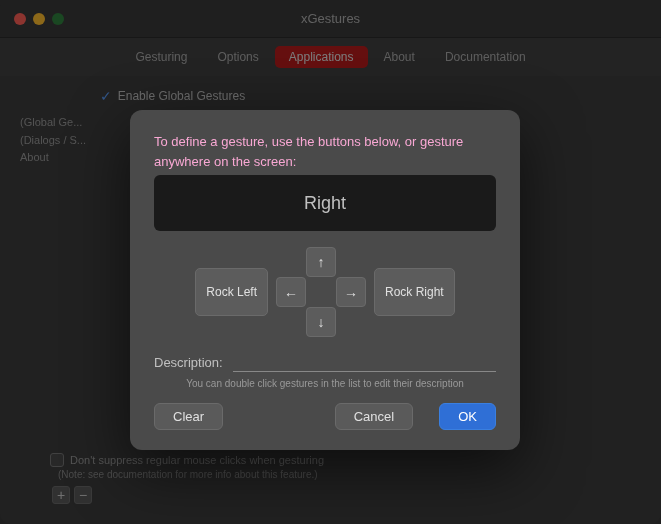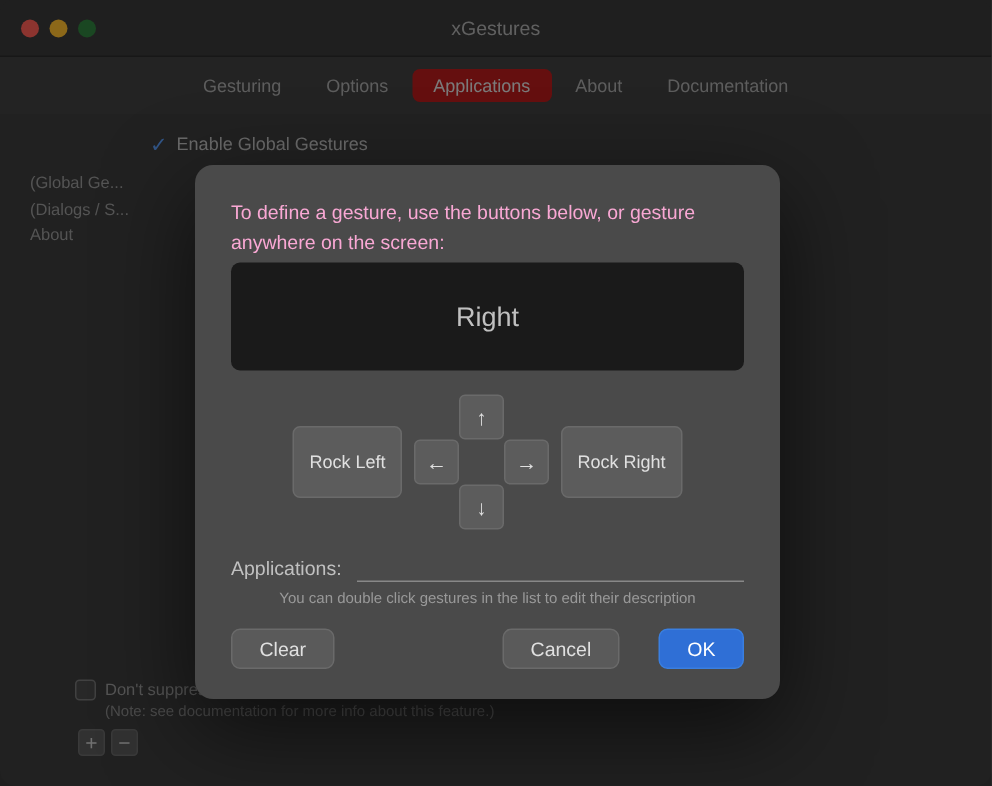--- a/index.html
+++ b/index.html
@@ -132,21 +132,21 @@
       font-size: 13px;
       color: #f9a8d4;
       line-height: 1.5;
       margin-bottom: 4px;
       font-weight: 500;
     }
 
     .gesture-display {
       background: #1a1a1a;
       border-radius: 6px;
-      height: 72px;
+      height: 56px;
       display: flex;
       align-items: center;
       justify-content: center;
       margin-bottom: 16px;
     }
 
     .gesture-display-text {
       color: #c0c0c0;
       font-size: 18px;
       font-weight: 400;
@@ -379,21 +379,21 @@
 
       <div class="dpad-empty"></div>
       <div class="dpad-btn">↓</div>
       <div class="dpad-empty"></div>
     </div>
 
     <button class="rock-btn">Rock Right</button>
   </div>
 
   <div class="description-row">
-    <span class="description-label">Applications:</span>
+    <span class="description-label">Description:</span>
     <input class="description-input" type="text" value="" style="">
   </div>
 
   <div class="hint-text">You can double click gestures in the list to edit their description</div>
 
   <div class="button-row">
     <div class="btn-left">
       <button class="btn btn-clear">Clear</button>
     </div>
     <div class="btn-right">
@@ -401,20 +401,20 @@
       <button class="btn btn-ok">OK</button>
     </div>
   </div>
 </div>
 
 <div class="bottom-area">
   <div class="suppress-row">
     <div class="checkbox-icon"></div>
     <span>Don't suppress regular mouse clicks when gesturing</span>
   </div>
-  <div style="margin-left:20px; color:#888; font-size:10px; margin-top:2px;">
+  <div style="margin-left:8px; color:#888; font-size:10px; margin-top:2px;">
     <span>(Note: see documentation for more info about this feature.)</span>
   </div>
   <div class="plus-minus">
     <div class="pm-btn">+</div>
     <div class="pm-btn">−</div>
   </div>
 </div>
 
 </body></html>

